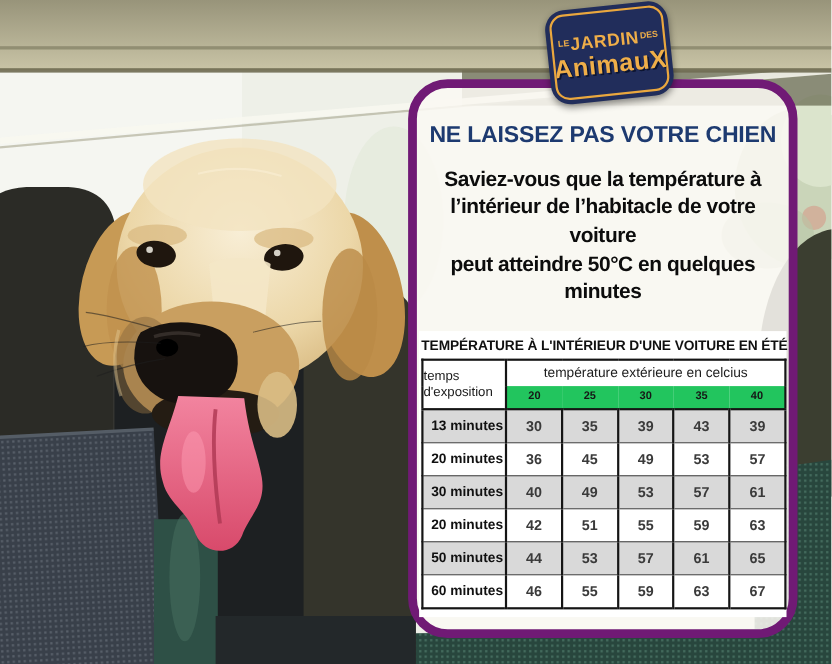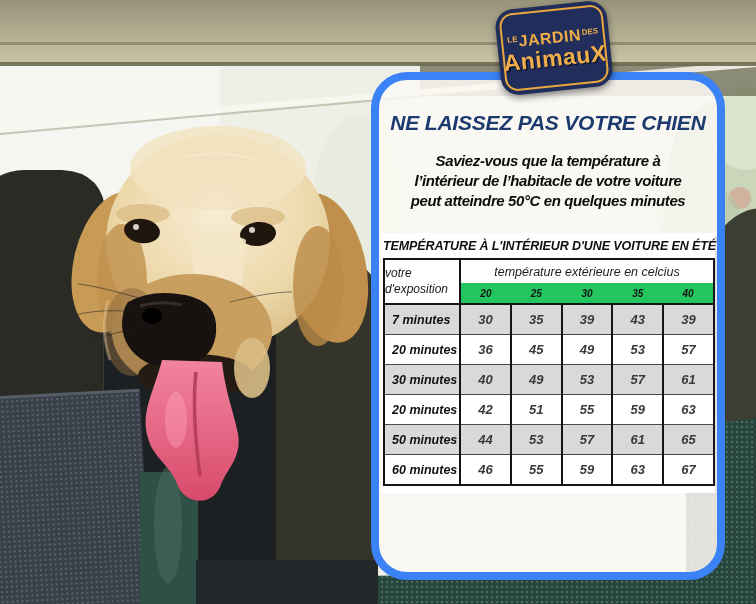--- a/index.html
+++ b/index.html
@@ -24,29 +24,29 @@
   .logo-le, .logo-des { font-size:8px; font-weight:bold; margin-top:2px; }
   .logo-jardin { font-size:16px; font-weight:bold; letter-spacing:0.5px; margin:0 1px; }
   .logo-animaux {
     font-size:23px; font-weight:bold; letter-spacing:0.5px; line-height:1;
     margin-top:1px; text-shadow:1.5px 1.5px 0 #0c1430;
   }
 
   
   .panel {
     position:absolute; left:371px; top:72px; width:354px; height:508px;
-    box-sizing:border-box; border:8px solid #3b82f6; border-radius:36px;
-    background:rgba(250,248,243,0.88); z-index:3;font-style:italic;
+    box-sizing:border-box; border:8px solid #701a75; border-radius:36px;
+    background:rgba(250,248,243,0.88); z-index:3;
   }
   .panel-title {
     margin-top:29px; text-align:center; font-weight:bold; font-size:21px;
     line-height:1.32; color:#1d3a70; letter-spacing:-0.2px;
   }
   .panel-subtitle {
-    margin-top:14px; text-align:center; font-weight:bold; font-size:15px;
+    margin-top:14px; text-align:center; font-weight:bold; font-size:19px;
     line-height:1.35; color:#0c0c0c; letter-spacing:-0.4px;
   }
 
   
   .table-block { margin:22px 2px 0; background:#ffffff; padding:4px 2px 7px; }
   .table-title {
     text-align:center; font-weight:bold; font-size:12.5px; color:#101010;
     letter-spacing:-0.1px; padding:2px 0 5px; white-space:nowrap;
   }
   table.temp {
@@ -188,34 +188,34 @@
         <colgroup>
           <col style="width:76px">
           <col style="width:50.8px">
             <col style="width:50.8px">
             <col style="width:50.8px">
           <col style="width:50.8px">
             <col style="width:50.8px">
         </colgroup>
         <thead>
           <tr>
-            <th class="rowhead" rowspan="2">votre d'exposition</th>
+            <th class="rowhead" rowspan="2">temps d'exposition</th>
             <th class="grouphead" colspan="5">température extérieure en celcius</th>
           </tr>
           <tr>
             <th class="colnum">20</th>
             <th class="colnum">25</th>
             <th class="colnum">30</th>
             <th class="colnum">35</th>
             <th class="colnum">40</th>
           </tr>
         </thead>
         <tbody>
           <tr>
-            <th class="rlabel">7 minutes</th>
+            <th class="rlabel">13 minutes</th>
             <td>30</td>
             <td>35</td>
             <td>39</td>
             <td>43</td>
             <td>39</td>
           </tr>
           <tr>
             <th class="rlabel">20 minutes</th>
             <td>36</td>
             <td>45</td>

